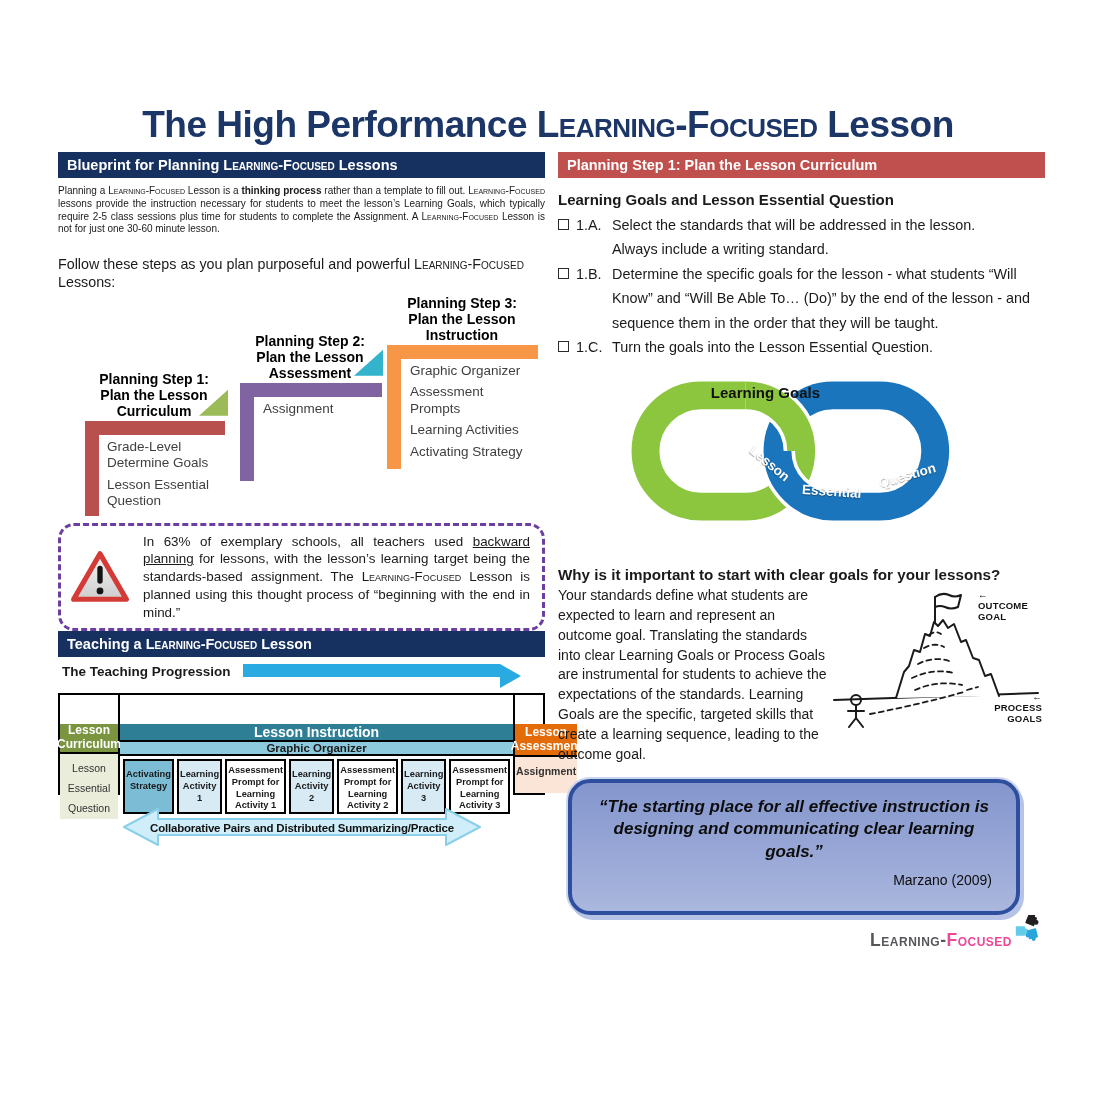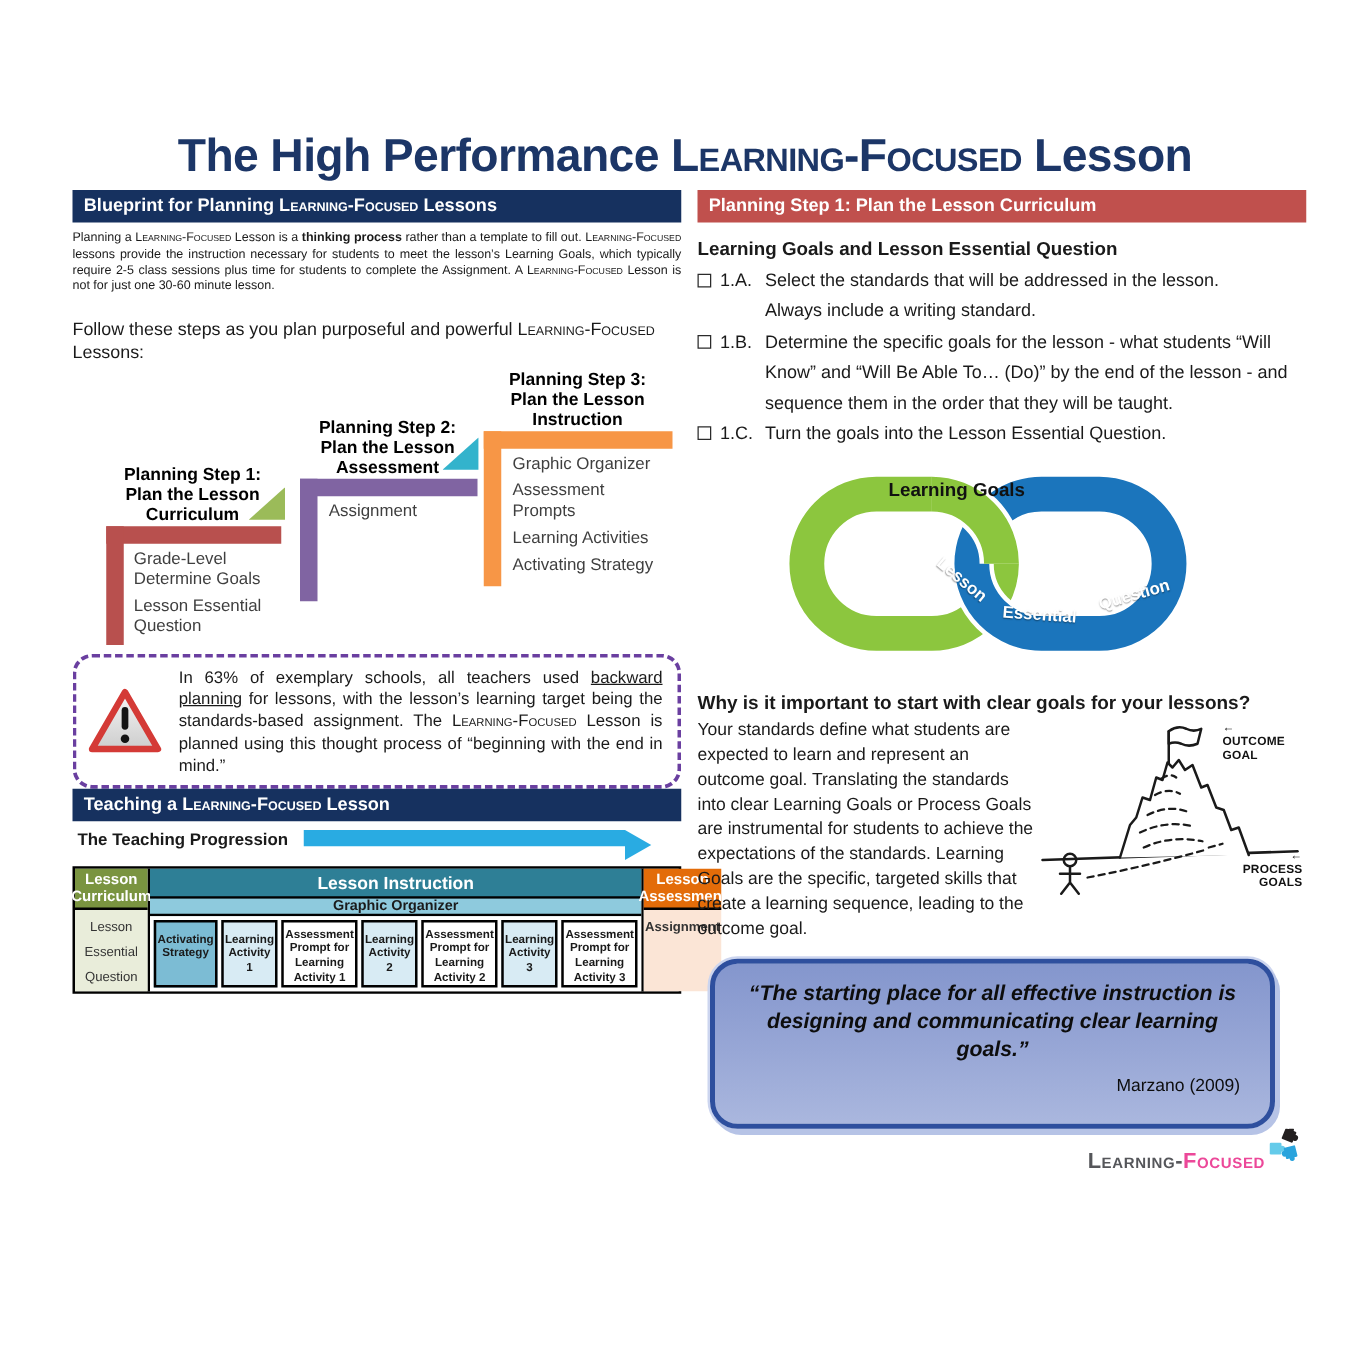--- a/index.html
+++ b/index.html
@@ -64,21 +64,21 @@
                         border-bottom:12px solid transparent; border-left:21px solid #29abe2; }
 
   
   .lf-table { display:flex; border:2px solid #000; height:102px; margin-top:2px; background:#fff; }
   .tcol { display:flex; flex-direction:column; }
   .tcol-cur { width:60px; border-right:2px solid #000; }
   .tcol-ins { flex:1; border-right:2px solid #000; }
   .tcol-ass { width:62px; }
   .thead { height:33px; display:flex; align-items:center; justify-content:center;
            text-align:center; color:#fff; font-weight:bold; font-size:12px; line-height:1.15;
-           border-bottom:2px solid #000; }
+           border-bottom:2px solid #000;margin-top:29px; }
   .cur-head { background:#7a9440; }
   .ins-head { background:#2e7f96; font-size:14px; }
   .ass-head { background:#e36c09; }
   .cur-body { flex:1; background:#e9edda; font-size:10.5px; line-height:1.9;
               text-align:center; padding-top:5px; color:#333; }
   .ass-body { flex:1; background:#fbe5d6; font-size:10.5px; font-weight:bold;
               text-align:center; padding-top:8px; color:#333; }
   .go-row { height:17px; background:#8ecadd; font-weight:bold; font-size:11.5px;
             text-align:center; border-bottom:2px solid #000; }
   .cells-row { flex:1; display:flex; gap:3px; padding:3px; background:#fff; }
@@ -101,21 +101,21 @@
 
   .chain { position:relative; width:330px; height:158px; margin:12px 0 0 72px; }
   .chain-label-green { position:absolute; left:30px; top:12px; width:160px; text-align:right;
                        font-weight:bold; font-size:15px; color:#111; }
   .chain-word { position:absolute; font-weight:bold; font-size:13.5px; color:#fff;
                 text-shadow:0 1px 1px rgba(0,0,0,.35); }
   .cw1 { left:116px; top:84px; transform:rotate(40deg); }
   .cw2 { left:172px; top:112px; transform:rotate(4deg); }
   .cw3 { left:248px; top:96px; transform:rotate(-16deg); }
 
-  .why-heading { margin-top:24px; font-size:15.2px; font-weight:bold; }
+  .why-heading { margin-top:36px; font-size:15.2px; font-weight:bold; }
   .why-row { display:flex; margin-top:3px; }
   .why-text { width:274px; font-size:14px; line-height:1.42; }
   .sketch { position:relative; width:210px; height:142px; }
   .sketch-label { position:absolute; font-size:9.5px; font-weight:bold; line-height:1.15;
                   color:#111; letter-spacing:.2px; }
   .lab-outcome { right:2px; top:4px; width:62px; }
   .lab-process { right:0; top:106px; width:60px; text-align:right; }
 
   .quote-box { width:452px; margin:14px 0 0 10px; border:4px solid #2e4f9e; border-radius:22px;
                background:linear-gradient(180deg,#8496cd 0%,#98a7d6 55%,#aab7de 100%);
@@ -225,20 +225,26 @@
           <div class="cell c-la">Learning Activity 3</div>
           <div class="cell c-ap">Assessment Prompt for Learning Activity 3</div>
         </div>
       </div>
       <div class="tcol tcol-ass">
         <div class="thead ass-head">Lesson Assessment</div>
         <div class="ass-body">Assignment</div>
       </div>
     </div>
 
+    <div class="collab-wrap">
+      <svg width="362" height="42" viewBox="0 0 362 42">
+        <path d="M3,21 L37,3 L37,13 L325,13 L325,3 L359,21 L325,39 L325,29 L37,29 L37,39 Z" fill="#cfeef9" stroke="#8ad0e8" stroke-width="2" stroke-linejoin="round"></path>
+        <text x="181" y="25.5" text-anchor="middle">Collaborative Pairs and Distributed Summarizing/Practice</text>
+      </svg>
+    </div>
   </div>
 
   <div class="col right">
 
     <div class="bar red">Planning Step 1: Plan the Lesson Curriculum</div>
 
     <h3 class="goals-heading">Learning Goals and Lesson Essential Question</h3>
 
     <div class="checklist">
       <div class="chk-item">

